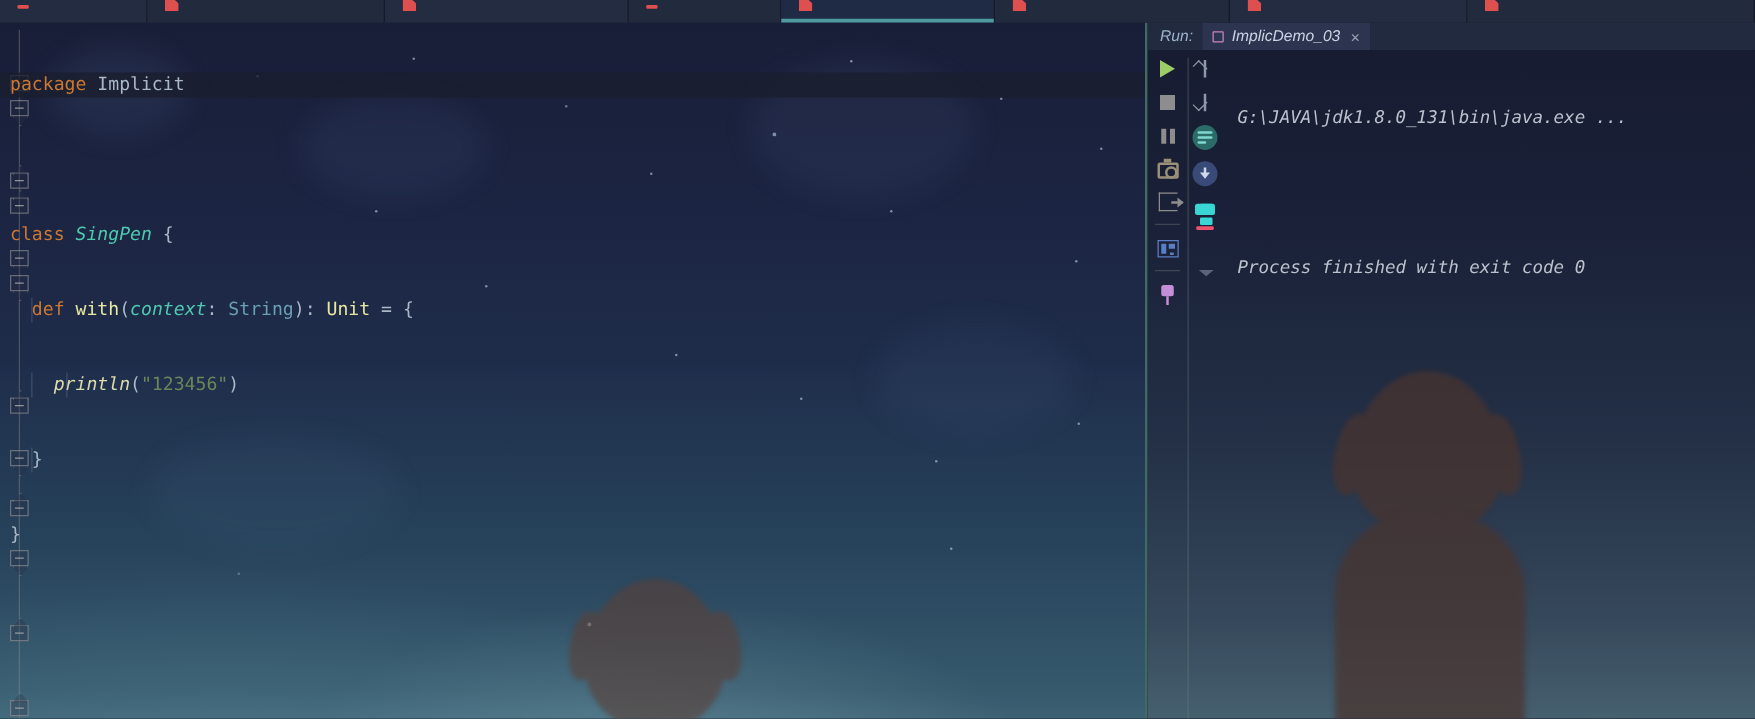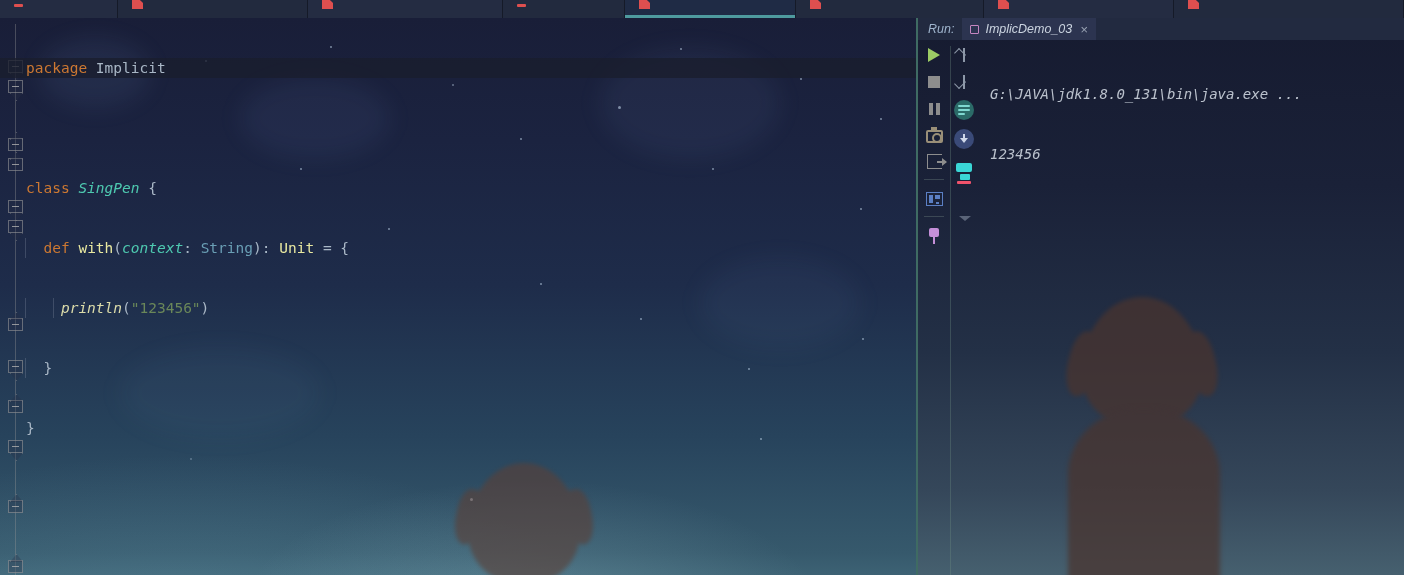--- a/index.html
+++ b/index.html
@@ -154,21 +154,21 @@
     top: 0; left: 0;
     width: 916px;
     font-size: 14.5px;
     line-height: 20px;
     white-space: pre;
     z-index: 8;
   }
   .ln {
     position: relative;
     height: 20px;
-    padding-left: 26px;
+    padding-left: 8px;
     color: #b7bec9;
   }
   .ln.caret { background: rgba(26,30,45,.78); }
   .indent-guide {
     position: absolute;
     top: 0; bottom: 0;
     width: 1px;
     background: rgba(140,150,170,.30);
   }
   .kw   { color: #cc7832; }
@@ -684,19 +684,19 @@
         <div class="ico-circ blue">
           <span class="ico-dl"></span>
         </div>
         <div class="ico ico-print"></div>
         <div class="ico"><span class="ico-trash"></span></div>
         <div class="ico ico-chev"></div>
       </div>
 
       <div class="console">
         <div class="cline"><span class="cmdline">G:\JAVA\jdk1.8.0_131\bin\java.exe ...</span></div>
-        <div class="cline">123456</div>
         <div class="cline"></div>
+        <div class="cline">Process finished with exit code 0</div>
       </div>
     </div>
   </div>
 
 </div>
 
 </body></html>

